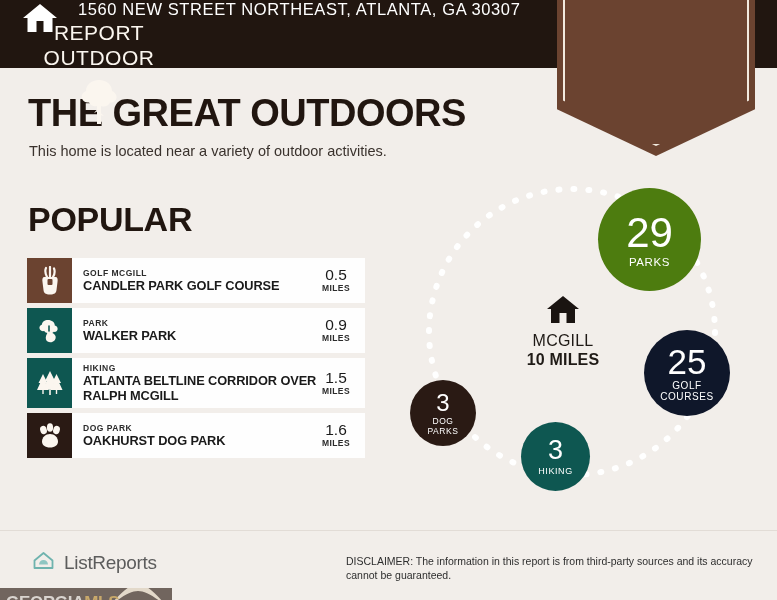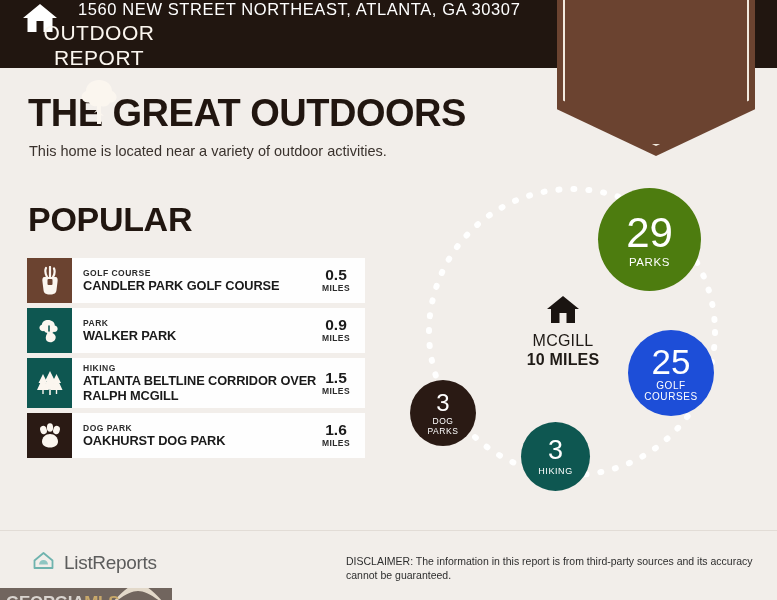--- a/index.html
+++ b/index.html
@@ -96,21 +96,21 @@
     letter-spacing: 0.5px; line-height: 11px;
   }
   .row-name {
     font-size: 12.8px; font-weight: 700; color: #1A1A1A;
     letter-spacing: -0.1px; line-height: 14.5px;
   }
   .row-dist {
     flex: 0 0 auto; text-align: center; padding-right: 9px; padding-left: 4px;
   }
   .dist-num {
-    font-size: 15.5px; font-weight: 700; color: #1A1A1A; line-height: 16px;
+    font-size: 15.5px; font-weight: 400; color: #1A1A1A; line-height: 16px;
   }
   .dist-unit {
     font-size: 8.5px; font-weight: 700; color: #2B2B2B;
     letter-spacing: 0.4px; line-height: 11px;
   }
 
   
   .diagram { position: absolute; left: 400px; top: 170px; width: 377px; height: 355px; }
   .dots-ring {
     position: absolute; left: 22px; top: 12px; width: 300px; height: 300px;
@@ -125,22 +125,22 @@
   .bubble .lbl { font-weight: 400; letter-spacing: 0.6px; }
 
   .b-parks {
     left: 198px; top: 18px; width: 103px; height: 103px;
     background: #4d7c0f;
   }
   .b-parks .num { font-size: 42px; margin-bottom: 2px; }
   .b-parks .lbl { font-size: 11.5px; }
 
   .b-golf {
-    left: 228px; top: 160px; width: 86px; height: 86px;
-    background: #1d4ed8;
+    left: 244px; top: 160px; width: 86px; height: 86px;
+    background: #0f172a;
   }
   .b-golf .num { font-size: 35px; margin-bottom: 1px; }
   .b-golf .lbl { font-size: 10px; line-height: 11.5px; }
 
   .b-hiking {
     left: 121px; top: 252px; width: 69px; height: 69px;
     background: #0E5751;
   }
   .b-hiking .num { font-size: 27px; margin-bottom: 2px; }
   .b-hiking .lbl { font-size: 9px; }
@@ -211,22 +211,22 @@
         <path d="M18 2 L35 16 L30.5 16 L30.5 30 L21.5 30 L21.5 19 L14.5 19 L14.5 30 L5.5 30 L5.5 16 L1 16 Z" fill="#FFFFFF"></path>
       </svg>
     </span>
     <span class="header-address">1560 NEW STREET NORTHEAST, ATLANTA, GA 30307</span>
   </div>
 
   <div class="badge">
     <div class="badge-inner"></div>
   </div>
   <div class="badge-text" style="z-index:6;">
+    <div>REPORT</div>
     <div>OUTDOOR</div>
-    <div>REPORT</div>
   </div>
   <div class="badge-tree" style="z-index:6;">
     <svg width="40" height="48" viewBox="0 0 40 48" aria-hidden="true">
       <path d="M20 2 C12 2 7 7 7 13 C3.5 14.5 2 17.5 3 20.5 C4 23.5 7 25 10 24.5 C11.5 27.5 15 29 18 28 L18 46 L22 46 L22 28 C25.5 29.5 29.5 28 31 24.5 C34.5 25 37 23 37.5 20 C38 17 36 14.5 33 13 C33 7 28 2 20 2 Z" fill="#FBF6EF"></path>
       <path d="M19.3 30 L15 35 L19.3 33 Z M20.7 34 L25 38 L20.7 37 Z" fill="#FBF6EF"></path>
     </svg>
   </div>
 
   <div class="title">THE GREAT OUTDOORS</div>
   <div class="subtitle">This home is located near a variety of outdoor activities.</div>
@@ -237,21 +237,21 @@
     <div class="list-row">
       <div class="row-icon" style="background:#6B4330;">
         <svg width="26" height="30" viewBox="0 0 26 30" aria-hidden="true">
           <path d="M9 2 C8 4 8.5 8 10 11 M13 1 C13 4 13 8 13 11 M17 2.5 C18 5 17.5 8.5 16 11" stroke="#FBF6EF" stroke-width="2.2" fill="none" stroke-linecap="round"></path>
           <path d="M7.5 11 C5.5 11 5 13 5.5 16 L6.5 24 C6.8 27 8.5 28.5 13 28.5 C17.5 28.5 19.2 27 19.5 24 L20.5 16 C21 13 20.5 11 18.5 11 Z" fill="#FBF6EF"></path>
           <rect x="10.5" y="13" width="5" height="6" rx="1" fill="#6B4330"></rect>
         </svg>
       </div>
       <div class="row-body">
         <div class="row-texts">
-          <div class="row-cat">GOLF COURSE</div>
+          <div class="row-cat">GOLF MCGILL</div>
           <div class="row-name">CANDLER PARK GOLF COURSE</div>
         </div>
         <div class="row-dist">
           <div class="dist-num">0.5</div>
           <div class="dist-unit">MILES</div>
         </div>
       </div>
     </div>
 
     <div class="list-row">

